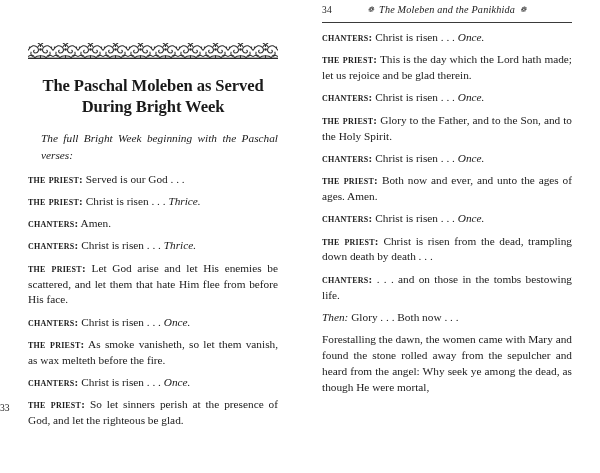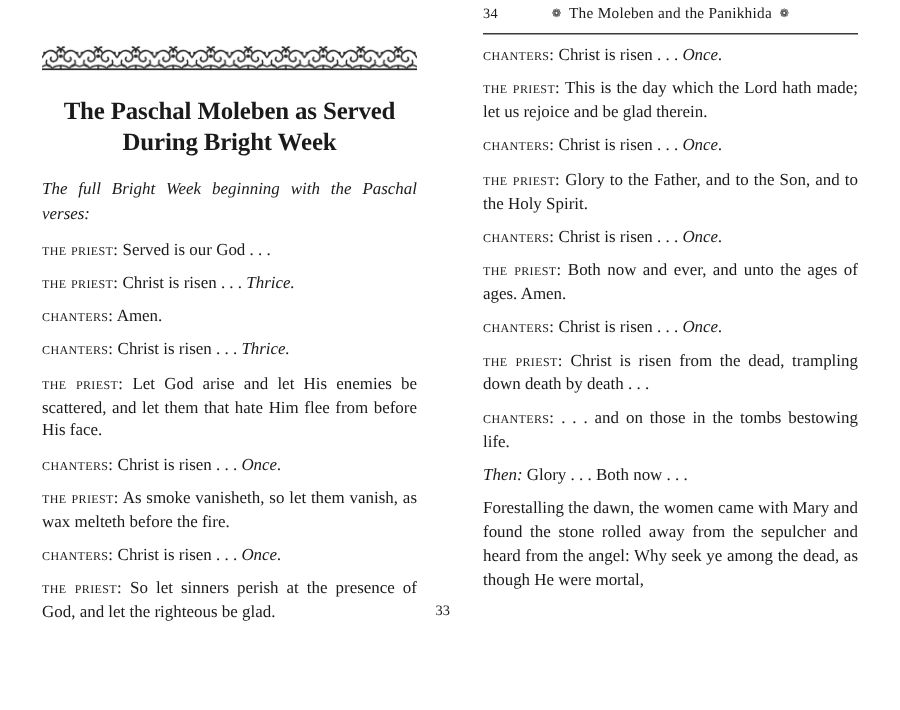--- a/index.html
+++ b/index.html
@@ -20,21 +20,21 @@
     width: 600px;
     height: 473px;
     display: flex;
   }
 
   .page {
     position: relative;
     height: 430px;
     background: #ffffff;
   }
-  .page-left  { width: 300px; padding: 0 22px 0 28px; }
+  .page-left  { width: 300px; padding: 12px 22px 0 28px; }
   .page-right { width: 300px; padding: 0 28px 0 22px; }
 
   
   .running-head {
     display: flex;
     align-items: baseline;
     height: 21px;
     padding-top: 4px;
   }
   .folio-head {
@@ -42,20 +42,21 @@
     letter-spacing: .3px;
     width: 26px;
     flex: 0 0 26px;
   }
   .head-center {
     flex: 1 1 auto;
     text-align: center;
     font-size: 10.2px;
     letter-spacing: .18px;
     white-space: nowrap;
+    font-style: italic;
   }
   .head-orn {
     font-size: 7.6px;
     vertical-align: 1px;
     display: inline-block;
     padding: 0 5px;
     color: #222;
   }
   .head-rule {
     height: 1px;
@@ -88,43 +89,43 @@
     font-size: 11.4px;
     margin: 11px 0 6px 0;
   }
 
   
   .rubric {
     font-style: italic;
     font-size: 11.3px;
     line-height: 1.42;
     text-align: justify;
-    margin: 13px 0 9px 0;
+    margin: 13px 0 9px 13px;
   }
   .para {
     font-size: 11.3px;
     line-height: 1.40;
     text-align: justify;
     margin: 0 0 6.5px 0;
   }
   .para.last { margin-bottom: 0; }
   .speaker {
     font-variant: small-caps;
-    font-weight: normal;
+    font-weight: bold;
     font-size: 11.1px;
     letter-spacing: .25px;
   }
   .it { font-style: italic; }
 
   
   .folio-foot {
     position: absolute;
     bottom: 17px;
     left: 0; right: 0;
-    text-align: right;
+    text-align: left;
     font-size: 9.6px;
   }
 </style>
 </head>
 <body>
 
 <div class="spread">
 
   <div class="page page-left">
 

